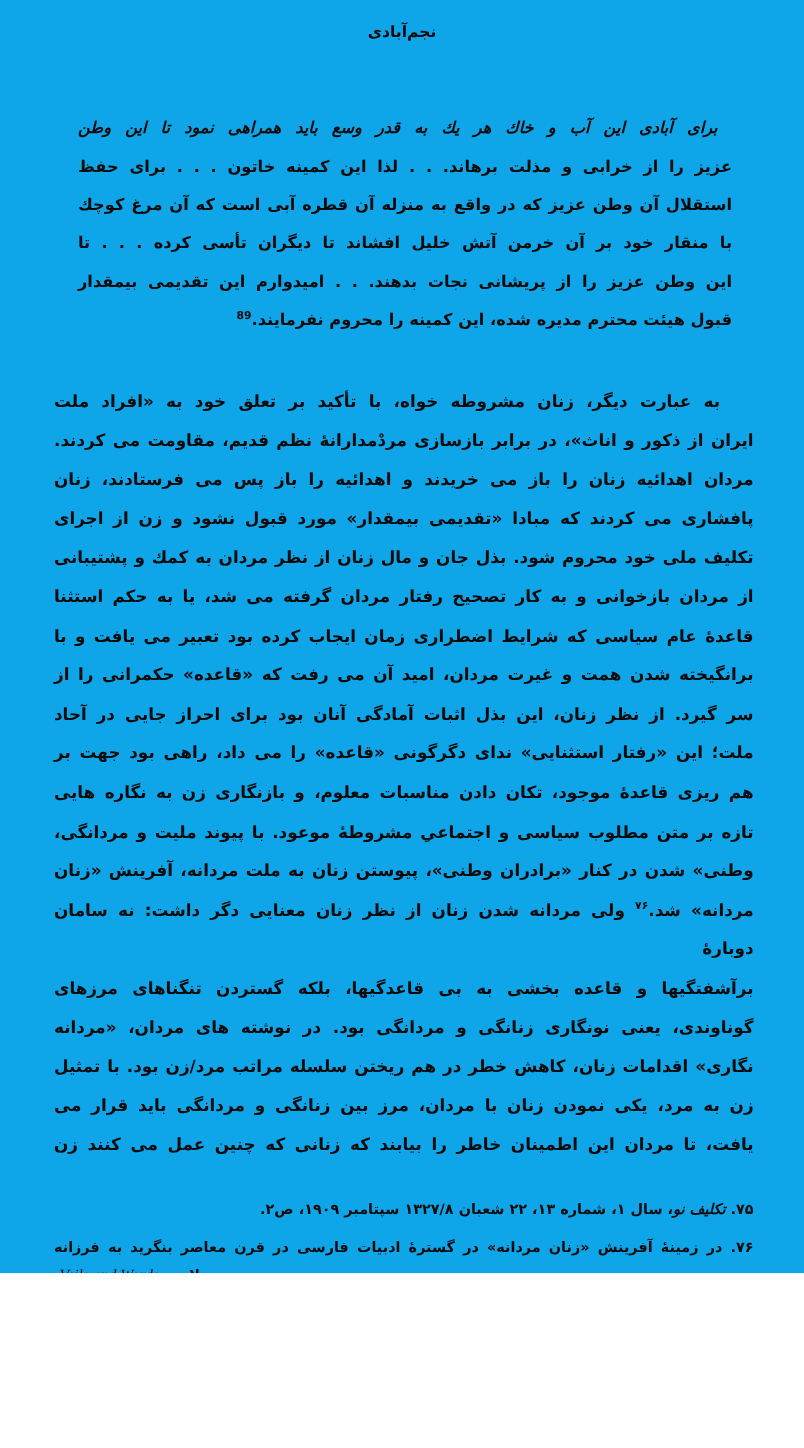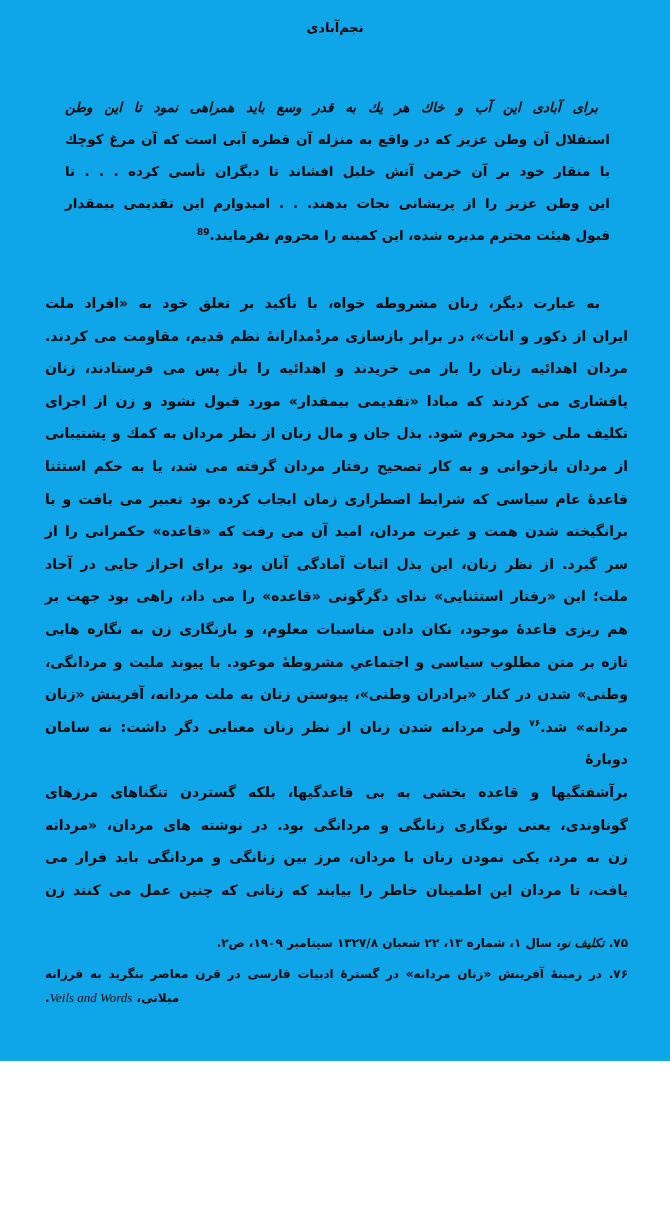--- a/index.html
+++ b/index.html
@@ -41,20 +41,21 @@
 </head>
 <body>
 
 <div class="page">
   <div class="running-head">نجم‌آبادی</div>
 
   <div class="text-col">
 
     <div class="quote-block">
       <div class="line just quote-first">برای آبادی اين آب و خاك هر يك به قدر وسع بايد همراهی نمود تا اين وطن</div>
+      <div class="line just">عزيز را از خرابی و مذلت برهاند. . . لذا اين كمينه خاتون . . . برای حفظ</div>
       <div class="line just">استقلال آن وطن عزيز كه در واقع به منزله آن قطره آبی است كه آن مرغ كوچك</div>
       <div class="line just">با منقار خود بر آن خرمن آتش خليل افشاند تا ديگران تأسی كرده . . . تا</div>
       <div class="line just">اين وطن عزيز را از پريشانی نجات بدهند. . . اميدوارم اين تقديمی بيمقدار</div>
       <div class="line endline"><span>قبول هيئت محترم مديره شده، اين كمينه را محروم نفرمايند.</span><sup class="fn-marker">89</sup></div>
     </div>
 
     <div class="body-block">
       <div class="line just body-first">به عبارت ديگر، زنان مشروطه خواه، با تأكيد بر تعلق خود به «افراد ملت</div>
       <div class="line just">ايران از ذكور و اناث»، در برابر بازسازی مردْمدارانهٔ نظم قديم، مقاومت می كردند.</div>
       <div class="line just">مردان اهدائيه زنان را باز می خريدند و اهدائيه را باز پس می فرستادند، زنان</div>
@@ -64,20 +65,21 @@
       <div class="line just">قاعدهٔ عام سياسی كه شرايط اضطراری زمان ايجاب كرده بود تعبير می يافت و با</div>
       <div class="line just">برانگيخته شدن همت و غيرت مردان، اميد آن می رفت كه «قاعده» حكمرانی را از</div>
       <div class="line just">سر گيرد. از نظر زنان، اين بذل اثبات آمادگی آنان بود برای احراز جايی در آحاد</div>
       <div class="line just">ملت؛ اين «رفتار استثنايی» ندای دگرگونی «قاعده» را می داد، راهی بود جهت بر</div>
       <div class="line just">هم ريزی قاعدهٔ موجود، تكان دادن مناسبات معلوم، و بازنگاری زن به نگاره هايی</div>
       <div class="line just">تازه بر متن مطلوب سياسی و اجتماعیِ مشروطهٔ موعود. با پيوند مليت و مردانگی،</div>
       <div class="line just">وطنی» شدن در كنار «برادران وطنی»، پيوستن زنان به ملت مردانه، آفرينش «زنان</div>
       <div class="line just"><span>مردانه» شد.</span><sup class="fn-marker">۷۶</sup> <span>ولی مردانه شدن زنان از نظر زنان معنايی دگر داشت: نه سامان دوبارهٔ</span></div>
       <div class="line just">برآشفتگيها و قاعده بخشی به بی قاعدگيها، بلكه گستردن تنگناهای مرزهای</div>
       <div class="line just">گوناوندی، يعنی نونگاری زنانگی و مردانگی بود. در نوشته های مردان، «مردانه</div>
+      <div class="line just">نگاری» اقدامات زنان، كاهش خطر در هم ريختن سلسله مراتب مرد/زن بود. با تمثيل</div>
       <div class="line just">زن به مرد، يكی نمودن زنان با مردان، مرز بين زنانگی و مردانگی بايد قرار می</div>
       <div class="line just">يافت، تا مردان اين اطمينان خاطر را بيابند كه زنانی كه چنين عمل می كنند زن</div>
     </div>
 
     <div class="footnotes">
       <div class="footnote endline"><span>۷۵.</span> <span class="italic-fa">تكليف نو</span><span>، سال ۱، شماره ۱۳، ۲۲ شعبان ۱۳۲۷/۸ سپتامبر ۱۹۰۹، ص۲.</span></div>
       <div class="footnote">
         <div class="line just" style="font-size:12px; font-weight:bold;">۷۶. در زمينهٔ آفرينش «زنان مردانه» در گسترهٔ ادبيات فارسی در قرن معاصر بنگريد به فرزانه</div>
         <div class="line leftline" style="font-size:12px; font-weight:bold;"><span>ميلانی، </span><span class="latin">Veils and Words</span><span>.</span></div>
       </div>

